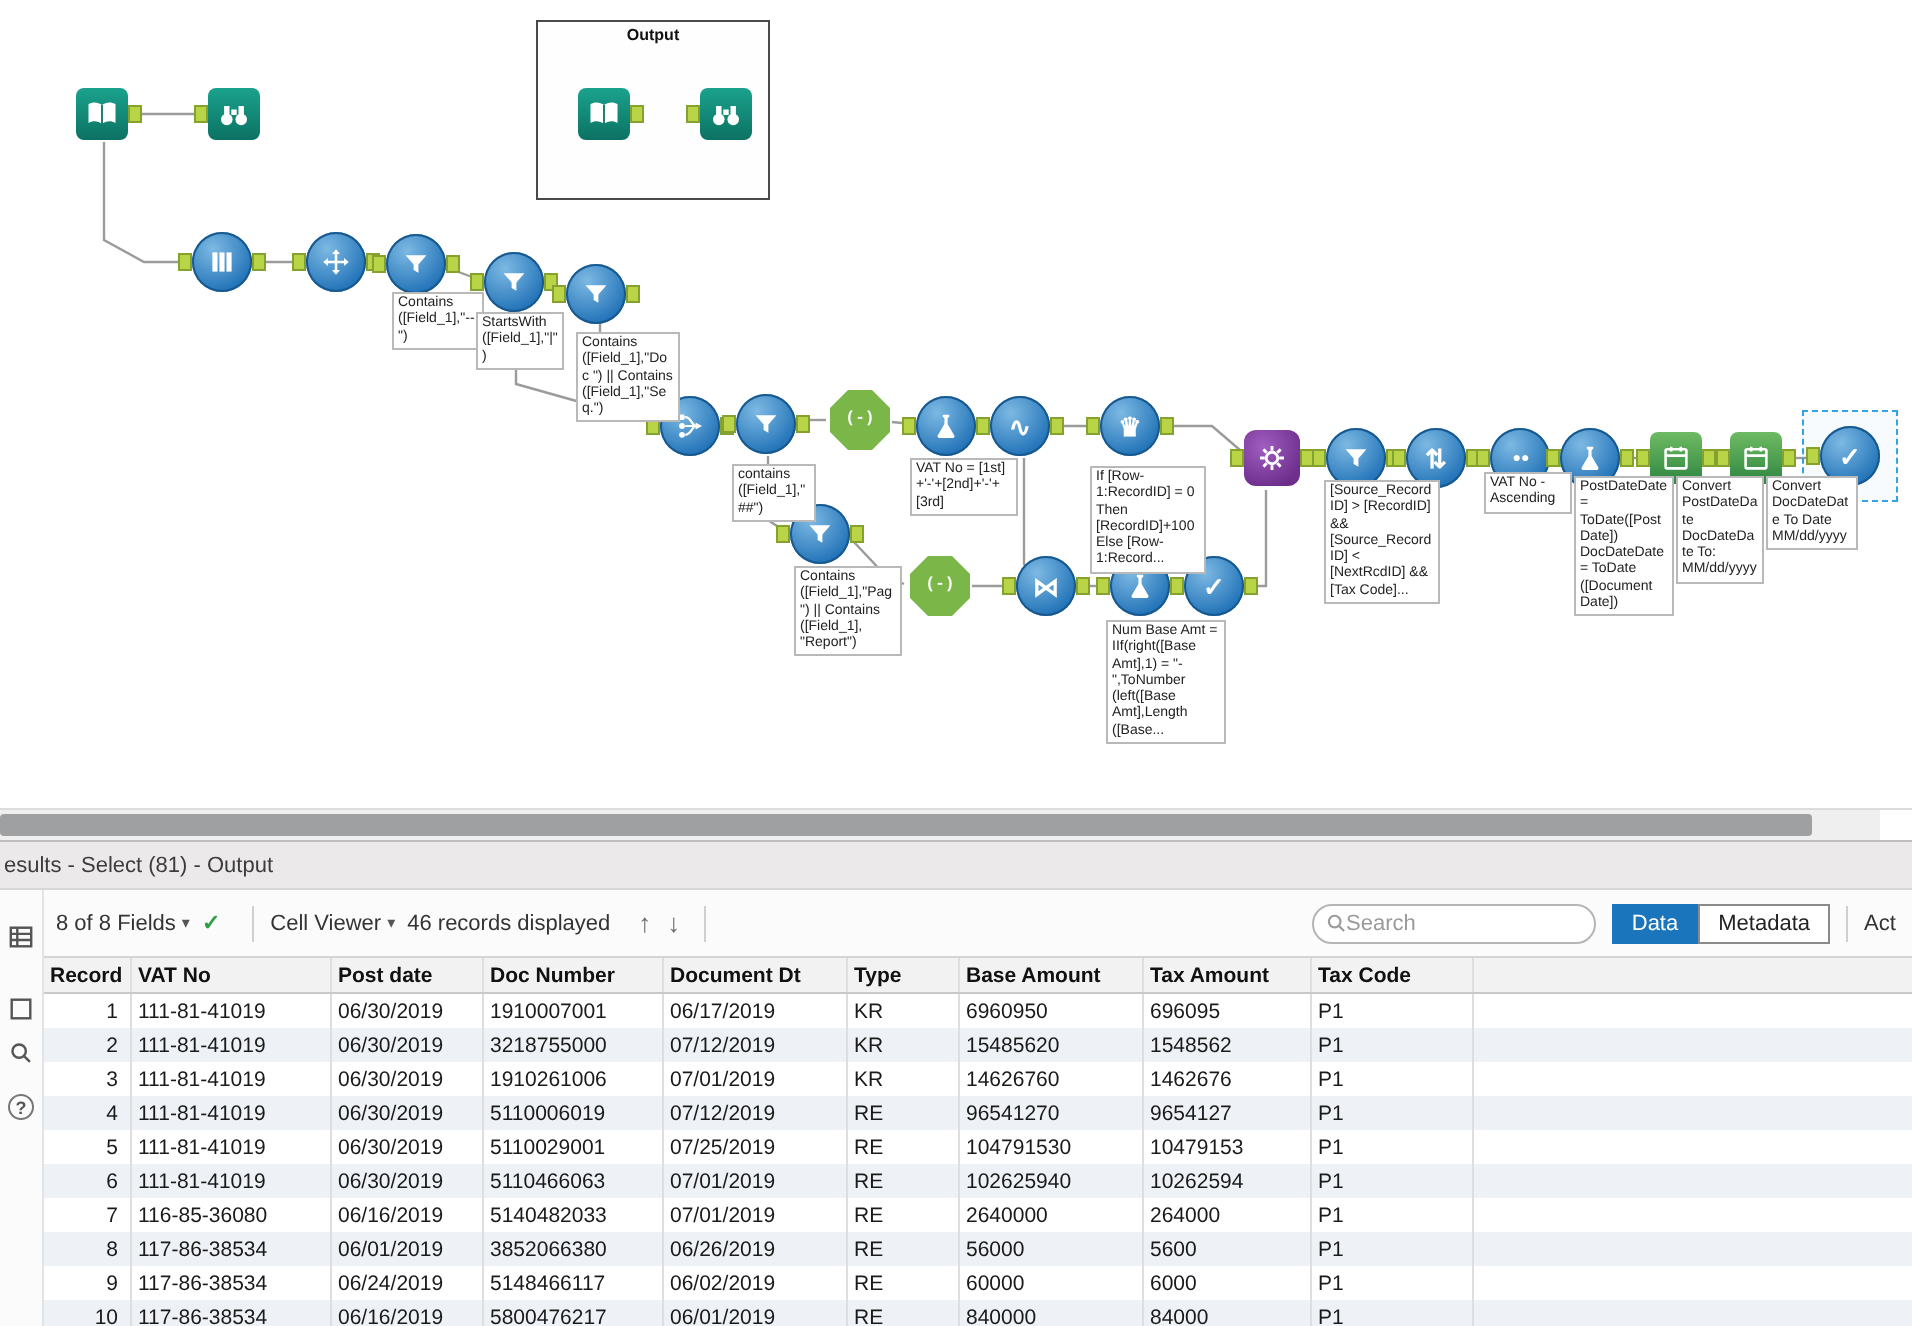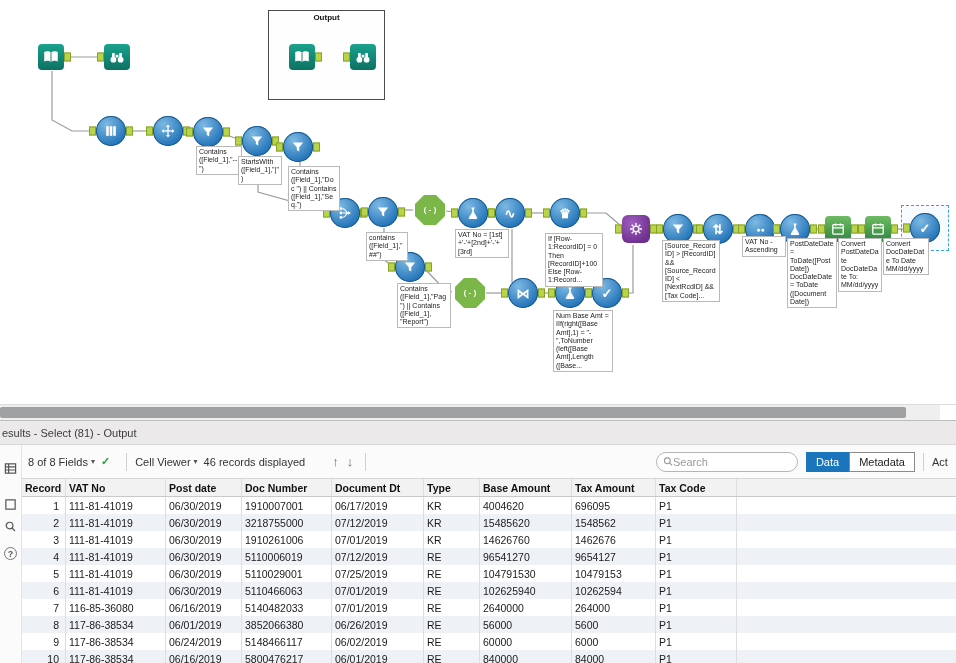--- a/index.html
+++ b/index.html
@@ -33,21 +33,21 @@
 .hscroll .corner{position:absolute;right:0;top:0;width:16px;height:16px;background:#fff}
 
 
 .results{position:absolute;left:0;top:420px;width:956px;height:243px;background:#fff;border-top:1px solid #bdbdbd}
 .results-title{height:24px;line-height:24px;background:#ebe9ea;font-size:11px;color:#3c3c3c;padding-left:2px;border-bottom:1px solid #d8d8d8}
 .toolbar{height:34px;display:flex;align-items:center;background:#fbfbfb;border-bottom:1px solid #d5d5d5;padding-left:28px;padding-right:4px;font-size:11px;color:#333}
 .tb-item{display:inline-flex;align-items:center;gap:3px;margin-right:6px;cursor:default}
 .caret{font-size:8px;color:#555}
 .green-check{color:#2e9e44;font-weight:bold;margin-right:8px}
 .vsep{width:1px;height:18px;background:#cfcfcf;margin:0 8px}
-.tb-text{margin-right:23px;white-space:nowrap}
+.tb-text{margin-right:10px;white-space:nowrap}
 .nav-arrow{color:#6b6b6b;font-size:13px;margin:0 4px;cursor:default}
 .spacer{flex:1}
 .search{display:inline-flex;align-items:center;width:142px;height:20px;border:1px solid #b5b5b5;border-radius:10px;background:#fff;padding:0 6px;margin-right:8px}
 .search input{border:0;outline:0;width:100%;font-size:11px;font-family:"Liberation Sans",sans-serif;color:#333;background:transparent}
 .search input::placeholder{color:#9a9a9a}
 .btn{height:20px;font-size:11px;font-family:"Liberation Sans",sans-serif;padding:0 9px;background:#fff;border:1px solid #8a8a8a;color:#222;cursor:default}
 .btn.primary{background:#1a75bc;border-color:#1a75bc;color:#fff}
 .clip{overflow:hidden;width:20px;white-space:nowrap;margin-right:0}
 
 
@@ -360,21 +360,21 @@
         <div class="tcell c8">Tax Code</div>
       </div>
     <div class="tbody">
         <div class="trow">
           <div class="tcell c0">1</div>
           <div class="tcell c1">111-81-41019</div>
           <div class="tcell c2">06/30/2019</div>
           <div class="tcell c3">1910007001</div>
           <div class="tcell c4">06/17/2019</div>
           <div class="tcell c5">KR</div>
-          <div class="tcell c6">4004620</div>
+          <div class="tcell c6">6960950</div>
           <div class="tcell c7">696095</div>
           <div class="tcell c8">P1</div>
         </div>
         <div class="trow alt">
           <div class="tcell c0">2</div>
           <div class="tcell c1">111-81-41019</div>
           <div class="tcell c2">06/30/2019</div>
           <div class="tcell c3">3218755000</div>
           <div class="tcell c4">07/12/2019</div>
           <div class="tcell c5">KR</div>

